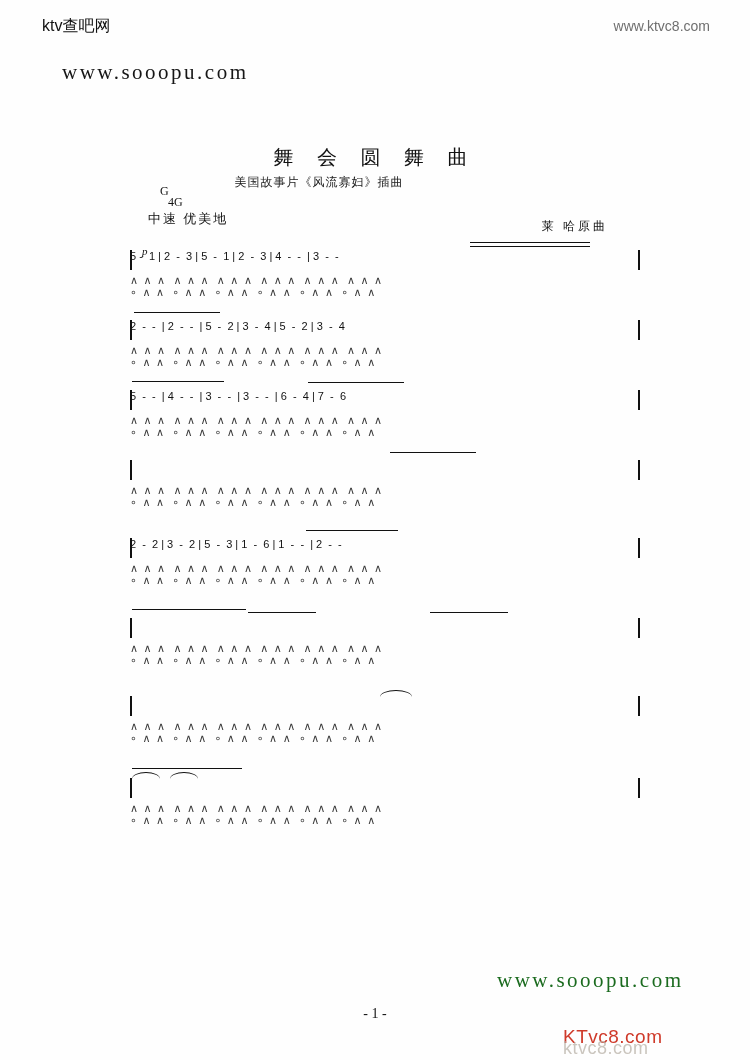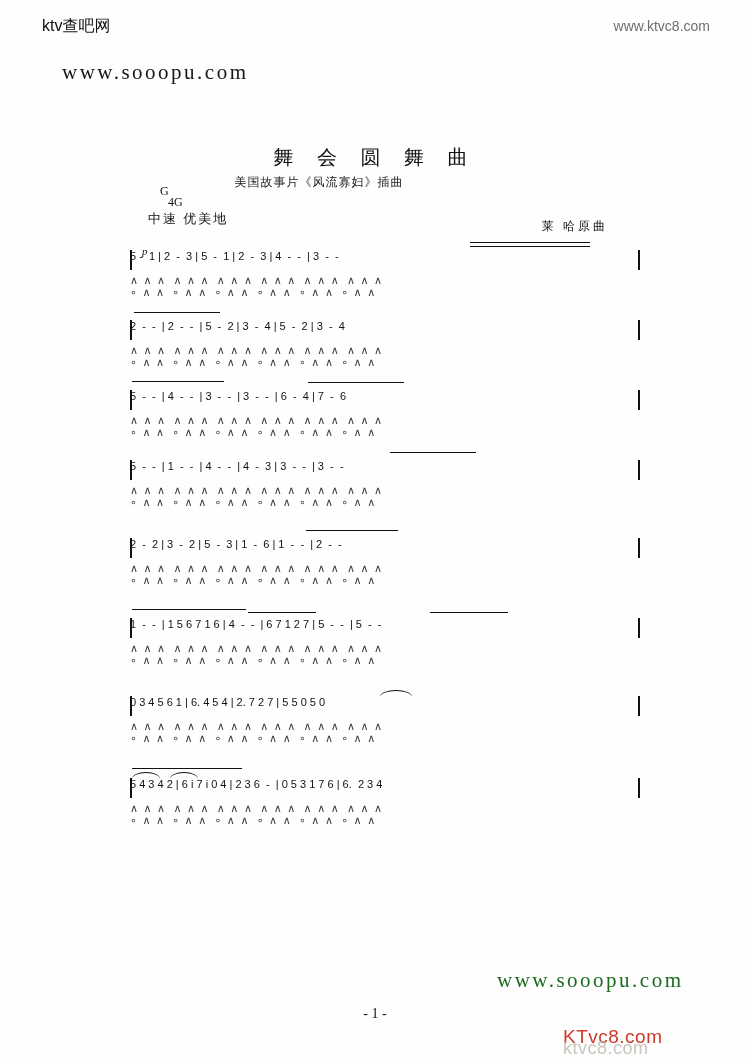--- a/index.html
+++ b/index.html
@@ -247,59 +247,55 @@
     <div class="notes">5  -  -  | 4  -  -  | 3  -  -  | 3  -  -  | 6  -  4 | 7  -  6</div>
     <div class="beam" style="left:2px; width:92px; top:-9px;"></div>
     <div class="beam" style="left:178px; width:96px; top:-8px;"></div>
     <div class="acc acc-row1">∧  ∧  ∧   ∧  ∧  ∧   ∧  ∧  ∧   ∧  ∧  ∧   ∧  ∧  ∧   ∧  ∧  ∧</div>
     <div class="acc acc-row2">∘  ∧  ∧   ∘  ∧  ∧   ∘  ∧  ∧   ∘  ∧  ∧   ∘  ∧  ∧   ∘  ∧  ∧</div>
     <div class="rep-bar" style="left:0px;"></div>
     <div class="rep-bar" style="left:508px;"></div>
   </div>
 
   <div class="staff" style="top:460px;">
-    <div class="notes">5  -  -  | 1  -  -  | 4  -  -  | 4  -  3 | 3  -  -  | 3  -  -</div>
     <div class="beam" style="left:260px; width:86px; top:-8px;"></div>
     <div class="acc acc-row1">∧  ∧  ∧   ∧  ∧  ∧   ∧  ∧  ∧   ∧  ∧  ∧   ∧  ∧  ∧   ∧  ∧  ∧</div>
     <div class="acc acc-row2">∘  ∧  ∧   ∘  ∧  ∧   ∘  ∧  ∧   ∘  ∧  ∧   ∘  ∧  ∧   ∘  ∧  ∧</div>
     <div class="rep-bar" style="left:0px;"></div>
     <div class="rep-bar" style="left:508px;"></div>
   </div>
 
   <div class="staff" style="top:538px;">
     <div class="notes">2  -  2 | 3  -  2 | 5  -  3 | 1  -  6 | 1  -  -  | 2  -  -</div>
     <div class="beam" style="left:176px; width:92px; top:-8px;"></div>
     <div class="acc acc-row1">∧  ∧  ∧   ∧  ∧  ∧   ∧  ∧  ∧   ∧  ∧  ∧   ∧  ∧  ∧   ∧  ∧  ∧</div>
     <div class="acc acc-row2">∘  ∧  ∧   ∘  ∧  ∧   ∘  ∧  ∧   ∘  ∧  ∧   ∘  ∧  ∧   ∘  ∧  ∧</div>
     <div class="rep-bar" style="left:0px;"></div>
     <div class="rep-bar" style="left:508px;"></div>
   </div>
 
   <div class="staff" style="top:618px;">
-    <div class="notes">1  -  -  | 1 5 6 7 1 6 | 4  -  -  | 6 7 1 2 7 | 5  -  -  | 5  -  -</div>
     <div class="beam" style="left:2px; width:114px; top:-9px;"></div>
     <div class="beam" style="left:118px; width:68px; top:-6px;"></div>
     <div class="beam" style="left:300px; width:78px; top:-6px;"></div>
     <div class="acc acc-row1">∧  ∧  ∧   ∧  ∧  ∧   ∧  ∧  ∧   ∧  ∧  ∧   ∧  ∧  ∧   ∧  ∧  ∧</div>
     <div class="acc acc-row2">∘  ∧  ∧   ∘  ∧  ∧   ∘  ∧  ∧   ∘  ∧  ∧   ∘  ∧  ∧   ∘  ∧  ∧</div>
     <div class="rep-bar" style="left:0px;"></div>
     <div class="rep-bar" style="left:508px;"></div>
   </div>
 
   <div class="staff" style="top:696px;">
-    <div class="notes">0 3 4 5 6 1 | 6. 4 5 4 | 2. 7 2 7 | 5 5 0 5 0</div>
     <div class="slur" style="left:250px; width:32px; top:-6px;"></div>
     <div class="acc acc-row1">∧  ∧  ∧   ∧  ∧  ∧   ∧  ∧  ∧   ∧  ∧  ∧   ∧  ∧  ∧   ∧  ∧  ∧</div>
     <div class="acc acc-row2">∘  ∧  ∧   ∘  ∧  ∧   ∘  ∧  ∧   ∘  ∧  ∧   ∘  ∧  ∧   ∘  ∧  ∧</div>
     <div class="rep-bar" style="left:0px;"></div>
     <div class="rep-bar" style="left:508px;"></div>
   </div>
 
   <div class="staff" style="top:778px;">
-    <div class="notes">5 4 3 4 2 | 6 i 7 i 0 4 | 2 3 6  -  | 0 5 3 1 7 6 | 6.  2 3 4</div>
     <div class="slur" style="left:2px; width:28px; top:-6px;"></div>
     <div class="slur" style="left:40px; width:28px; top:-6px;"></div>
     <div class="beam" style="left:2px; width:110px; top:-10px;"></div>
     <div class="acc acc-row1">∧  ∧  ∧   ∧  ∧  ∧   ∧  ∧  ∧   ∧  ∧  ∧   ∧  ∧  ∧   ∧  ∧  ∧</div>
     <div class="acc acc-row2">∘  ∧  ∧   ∘  ∧  ∧   ∘  ∧  ∧   ∘  ∧  ∧   ∘  ∧  ∧   ∘  ∧  ∧</div>
     <div class="rep-bar" style="left:0px;"></div>
     <div class="rep-bar" style="left:508px;"></div>
   </div>
 
   <div class="wm-sooopu-bottom">www.sooopu.com</div>

